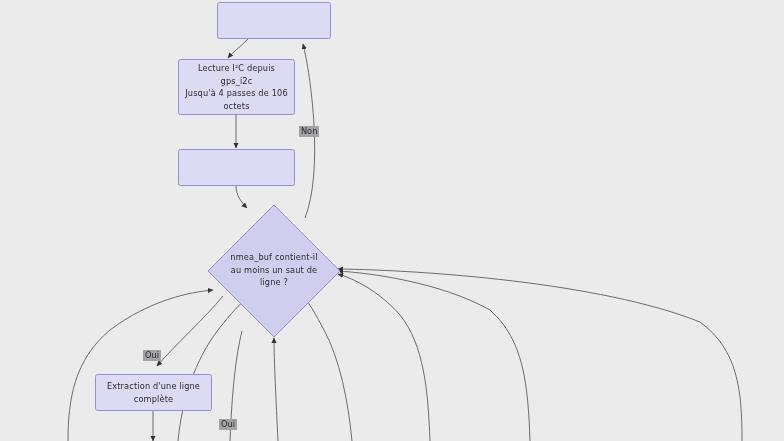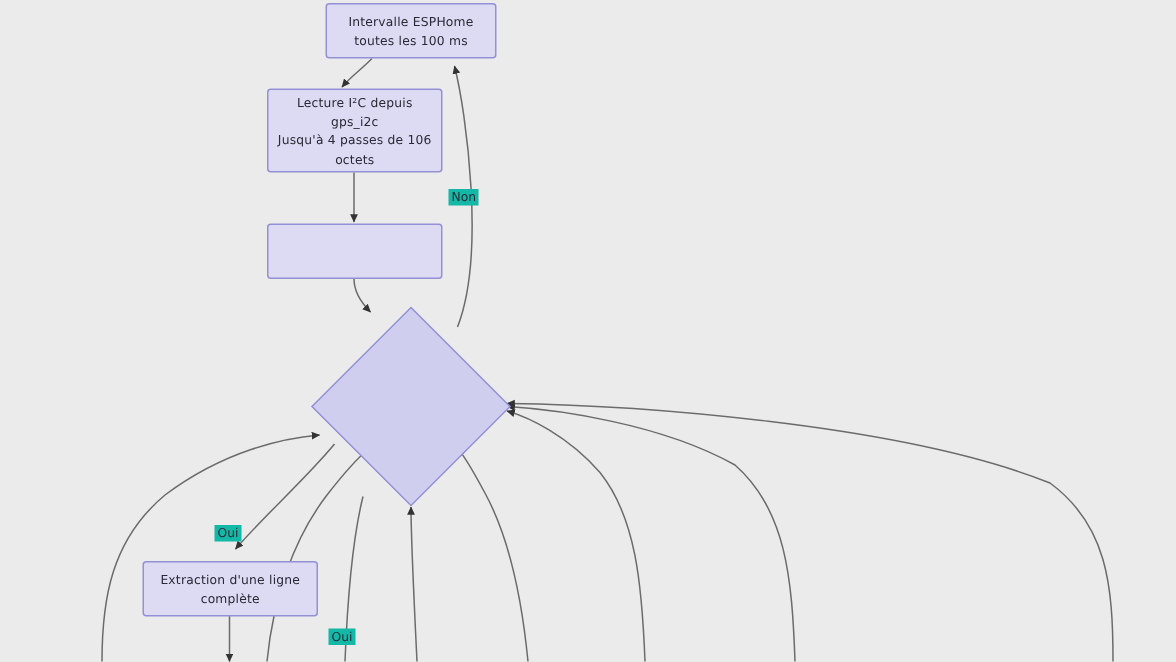--- a/index.html
+++ b/index.html
@@ -52,21 +52,21 @@
     text-align: center;
     letter-spacing: 0.15px;
     white-space: pre-line;
     pointer-events: none;
   }
   .edge-label {
     position: absolute;
     color: #2a2a36;
     font-size: 8.2px;
     line-height: 11px;
-    background: #14b8a6;
+    background: #a3a3a3;
     padding: 0 2px;
     text-align: center;
     white-space: nowrap;
   }
 </style>
 </head>
 <body>
 
 <div id="flowchart-root">
 
@@ -109,29 +109,30 @@
 
     <rect class="node-rect" x="178.5" y="59.5" width="116" height="55" rx="2"></rect>
 
     <rect class="node-rect" x="178.5" y="149.5" width="116" height="36" rx="2"></rect>
 
     <polygon class="node-diamond" points="274,205 340,271 274,337 208,271"></polygon>
 
     <rect class="node-rect" x="95.5" y="374.5" width="116" height="36" rx="2"></rect>
   </svg>
 
-  <div class="node-label" style="left:217px; top:8px; width:114px;">Intervalle ESPHome
-toutes les 100 ms</div>
 
   <div class="node-label" style="left:178px; top:62px; width:117px;">Lecture I²C depuis
 gps_i2c
 Jusqu'à 4 passes de 106
 octets</div>
 
 
+  <div class="node-label" style="left:213px; top:251px; width:122px;">nmea_buf contient-il
+au moins un saut de
+ligne ?</div>
 
   <div class="node-label" style="left:95px; top:380px; width:117px;">Extraction d'une ligne
 complète</div>
 
   <div class="edge-label" style="left:299px; top:126px;">Non</div>
 
   <div class="edge-label" style="left:143px; top:350px;">Oui</div>
 
   <div class="edge-label" style="left:219px; top:419px;">Oui</div>
 

